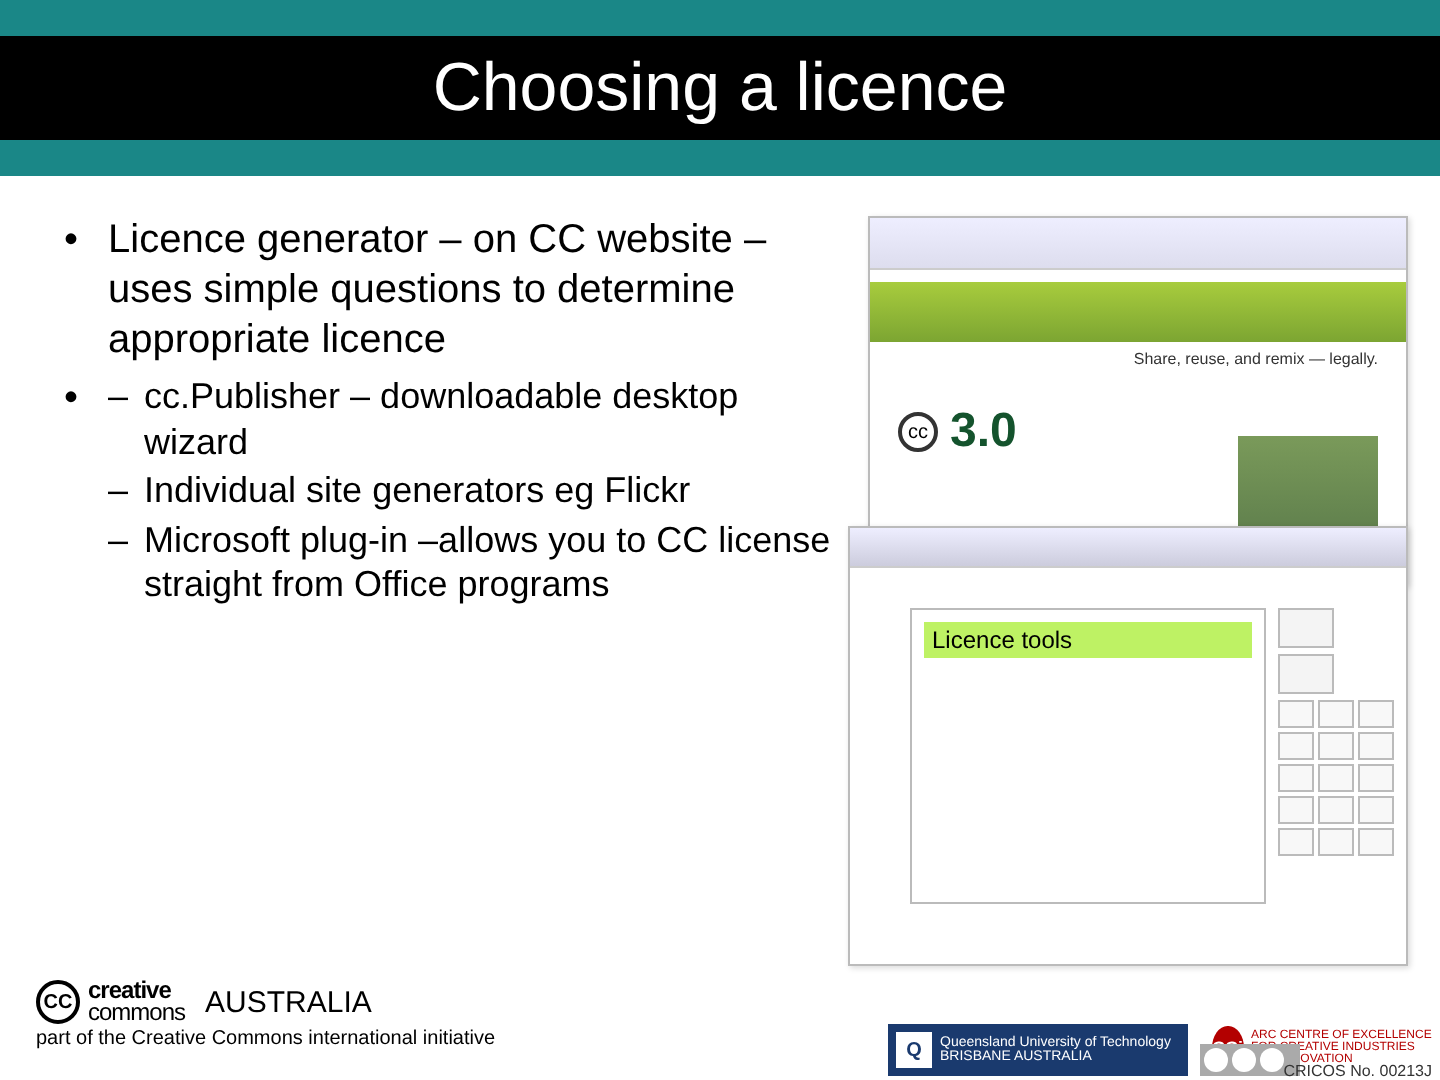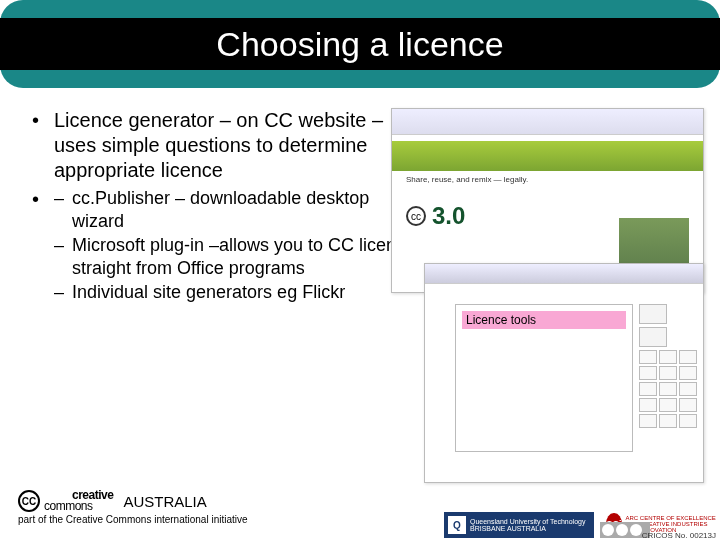--- a/index.html
+++ b/index.html
@@ -11,21 +11,20 @@
     overflow: hidden;
     position: relative;
   }
   .title-bar {
     width: 100%;
     height: 88px;
     background: #1a8787;
     display: flex;
     align-items: center;
     justify-content: center;
-    border-radius: 23px;
   }
   .title-bar .inner {
     background: #000;
     color: #fff;
     width: 100%;
     height: 52px;
     display: flex;
     align-items: center;
     justify-content: center;
     font-size: 34px;
@@ -80,59 +79,60 @@
   }
   .screenshot {
     position: absolute;
     background: #fff;
     border: 1px solid #bbb;
     box-shadow: 1px 1px 3px rgba(0,0,0,0.15);
   }
   .shot1 {
     top: 0;
     right: -10px;
-    width: 313px;
+    width: 270px;
     height: 185px;
+    text-align: right;
   }
   .shot1 .browser-bar { height: 26px; background: linear-gradient(#eef, #dde); border-bottom: 1px solid #ccc; }
   .shot1 .green-strip { height: 30px; background: linear-gradient(#a8cc3d, #7ca532); margin-top: 6px; }
   .shot1 .three-o { margin: 18px 0 0 14px; display: flex; align-items: center; gap: 6px; }
   .shot1 .cc-badge { width: 20px; height: 20px; border-radius: 50%; border: 2px solid #333; font-size: 10px; display:flex; align-items:center; justify-content:center; }
   .shot1 .three-text { font-size: 24px; color: #14532d; font-weight: bold; }
   .shot1 .photo { width: 70px; height: 60px; background: linear-gradient(#7a9a5a, #5a7a4a); position: absolute; right: 14px; bottom: 14px; }
   .shot1 .subtitle { font-size: 8px; margin: 4px 14px; color: #333; }
 
   .shot2 {
     top: 155px;
     right: -10px;
     width: 280px;
     height: 220px;
   }
   .shot2 .win-bar { height: 20px; background: linear-gradient(#eef, #ccd); border-bottom: 1px solid #ccc; }
   .shot2 .ppt-frame { position: absolute; left: 30px; top: 40px; right: 70px; bottom: 30px; background: #fff; border: 1px solid #bbb; padding: 6px; }
-  .shot2 .ppt-frame .heading { background: #f9a8d4; font-size: 12px; padding: 2px 4px; margin-bottom: 4px; }
+  .shot2 .ppt-frame .heading { background: #bef264; font-size: 12px; padding: 2px 4px; margin-bottom: 4px; }
   .shot2 .ppt-frame .body-text { font-size: 8px; color: #555; line-height: 1.3; }
   .shot2 .thumbs { position: absolute; right: 4px; top: 40px; width: 60px; }
   .shot2 .thumb-row { display: flex; gap: 2px; margin-bottom: 2px; }
   .shot2 .thumb { width: 18px; height: 14px; border: 1px solid #bbb; background: #f8f8f8; }
   .shot2 .thumb-wide { width: 28px; height: 20px; border: 1px solid #bbb; background: #f4f4f4; margin-bottom: 3px; }
 
   .footer {
     position: absolute;
     bottom: 0;
     left: 0;
     right: 0;
     height: 54px;
     padding: 4px 8px 4px 18px;
   }
   .cc-row { display: flex; align-items: center; gap: 6px; }
   .cc-logo { display: flex; align-items: center; gap: 4px; }
   .cc-circ { width: 22px; height: 22px; border: 2px solid #000; border-radius: 50%; display:flex; align-items:center; justify-content:center; font-size:10px; font-weight:bold; }
   .cc-text-stack { display:flex; flex-direction:column; line-height: 0.9; }
-  .cc-text-stack .t1 { font-size: 12px; font-weight: bold; letter-spacing: -0.5px; margin-left: 28px; }
+  .cc-text-stack .t1 { font-size: 12px; font-weight: bold; letter-spacing: -0.5px; }
   .cc-text-stack .t2 { font-size: 12px; font-weight: normal; letter-spacing: -0.5px; }
   .aus { font-size: 15px; margin-left: 4px; }
   .tagline { font-size: 10px; margin-top: 2px; }
   .right-logos {
     position: absolute;
     right: 4px;
     bottom: 2px;
     display: flex;
     align-items: flex-end;
     gap: 12px;
@@ -156,22 +156,22 @@
   </div>
 </div>
 
 <div class="content">
   <div class="text-col">
     <ul>
       <li><span>Licence generator – on CC website – uses simple questions to determine appropriate licence</span></li>
       <li>
         <ul class="sub-list">
           <li><span>cc.Publisher – downloadable desktop wizard</span></li>
+          <li><span>Individual site generators eg Flickr</span></li>
           <li><span>Microsoft plug-in –allows you to CC license straight from Office programs</span></li>
-          <li><span>Individual site generators eg Flickr</span></li>
         </ul>
       </li>
     </ul>
   </div>
 
   <div class="img-col">
     <div class="screenshot shot1">
       <div class="browser-bar"></div>
       <div class="green-strip"></div>
       <div class="subtitle">Share, reuse, and remix — legally.</div>

